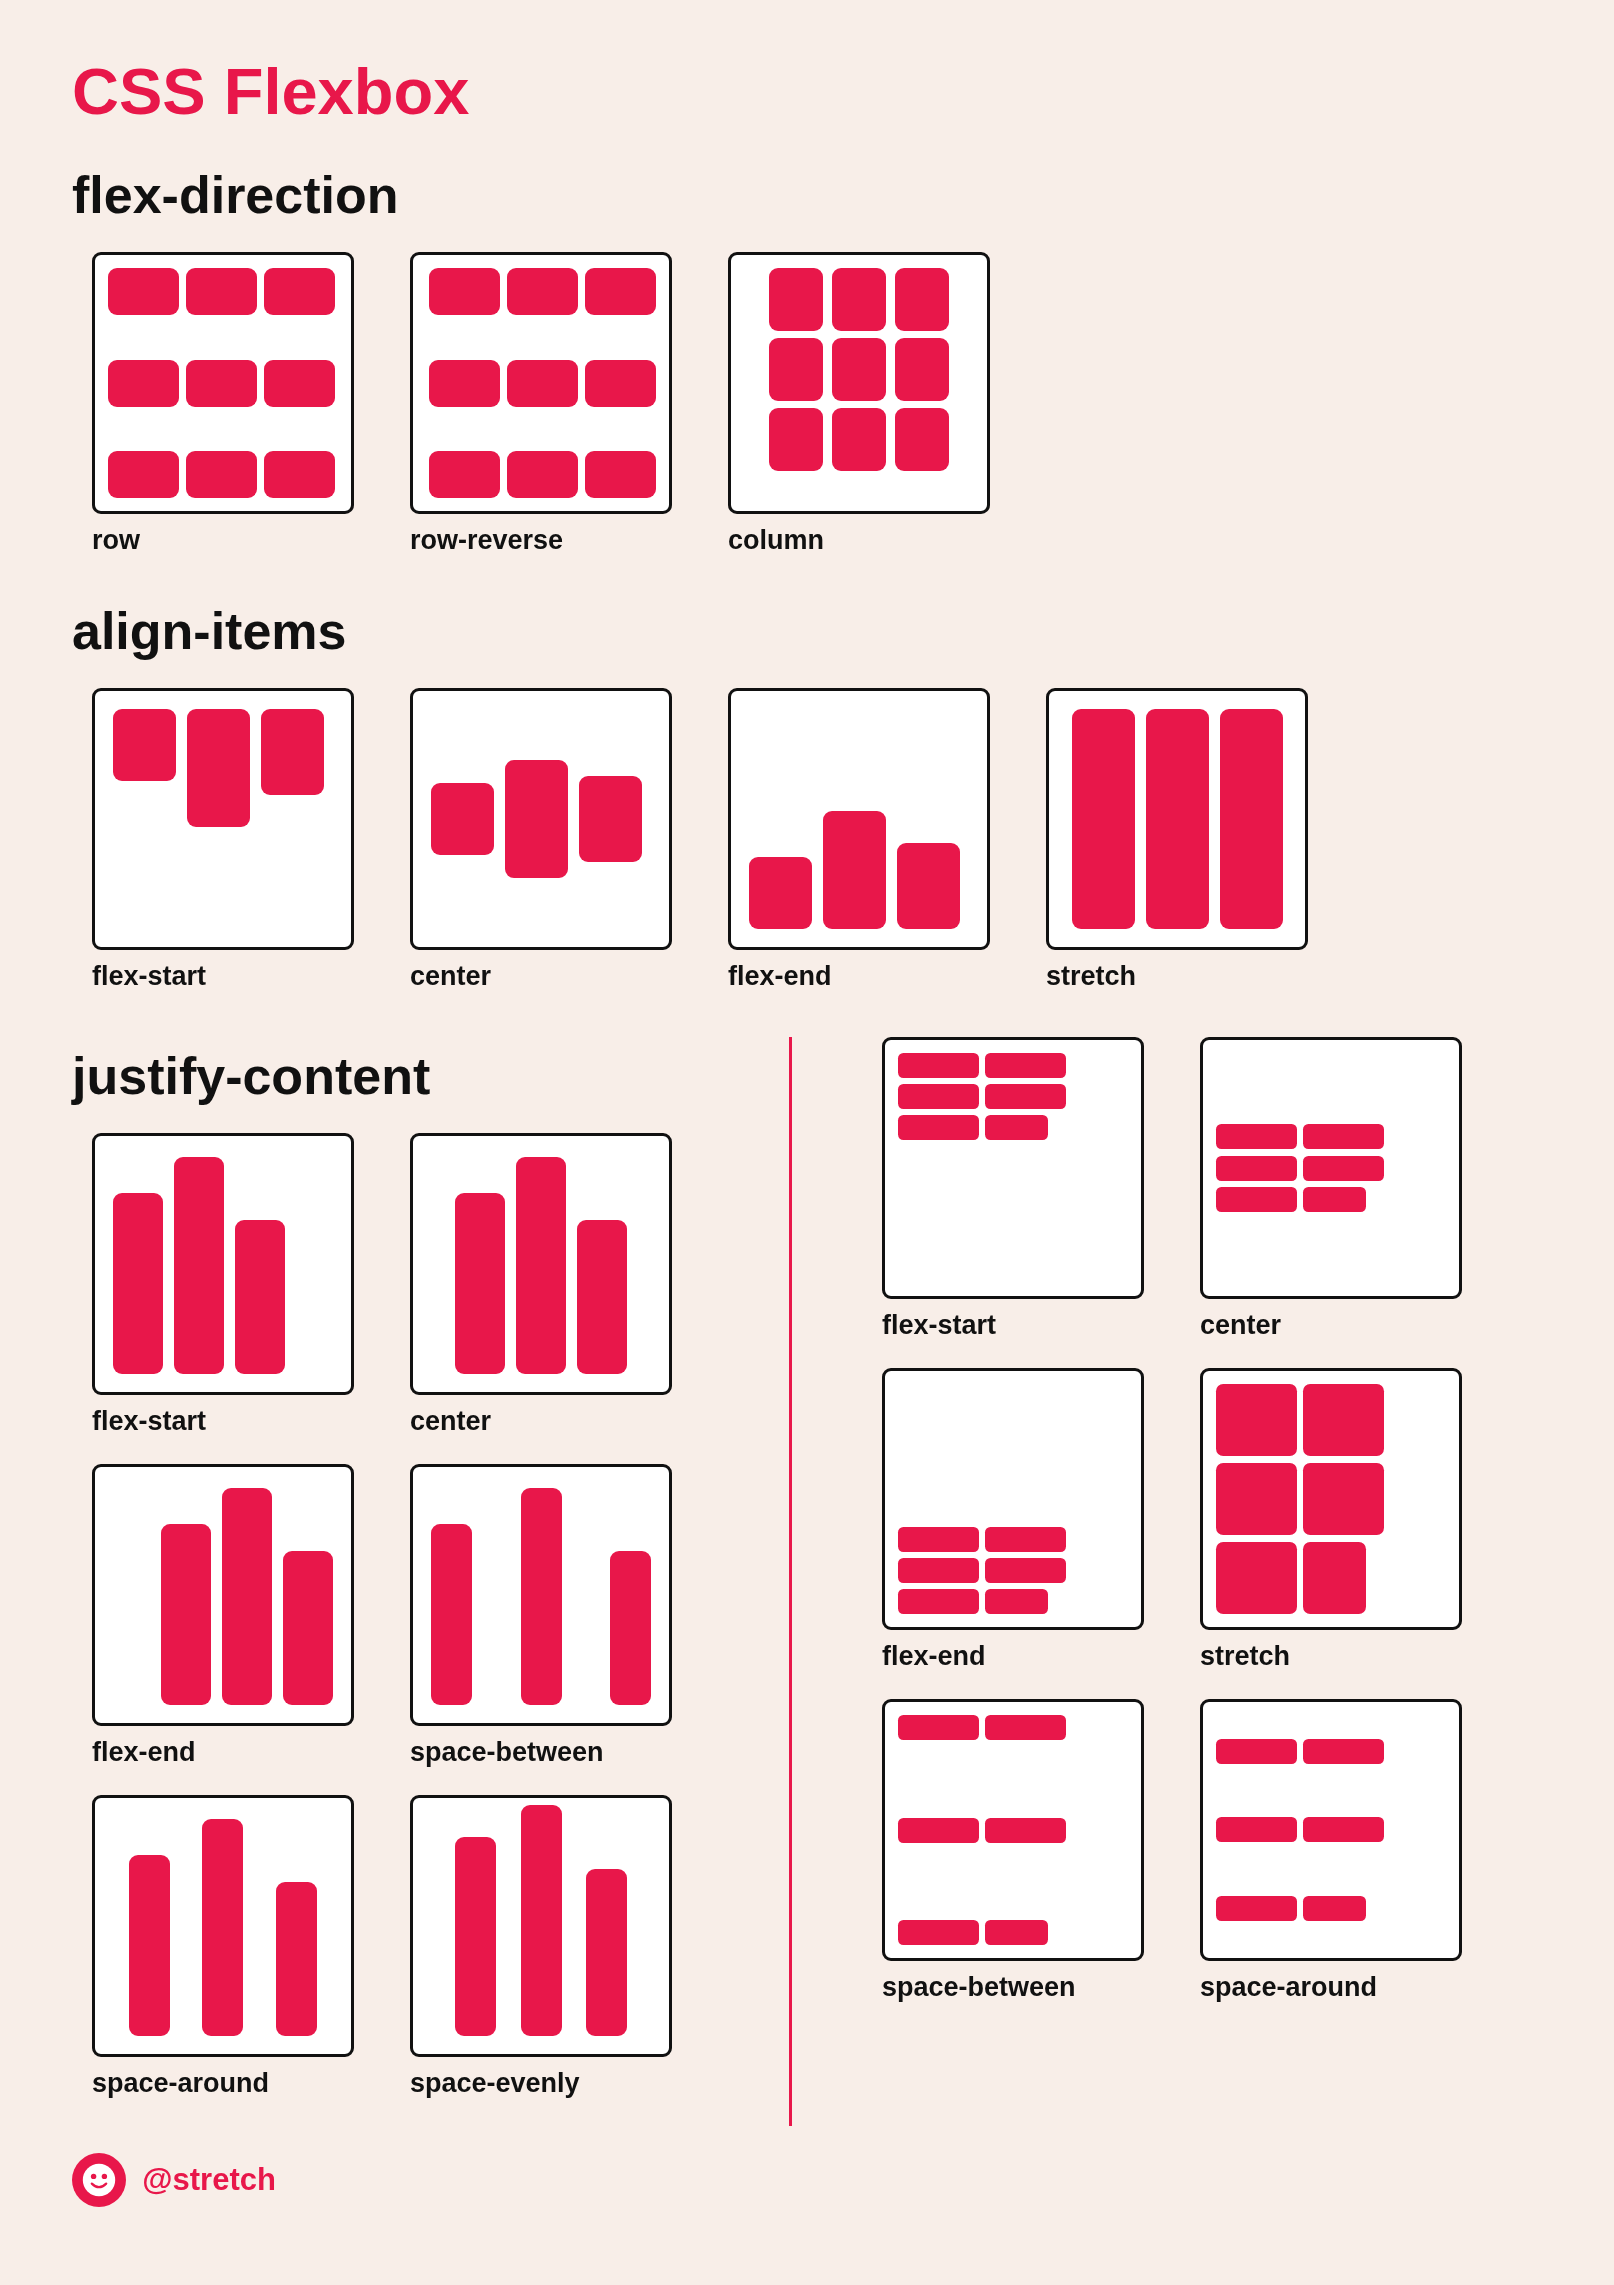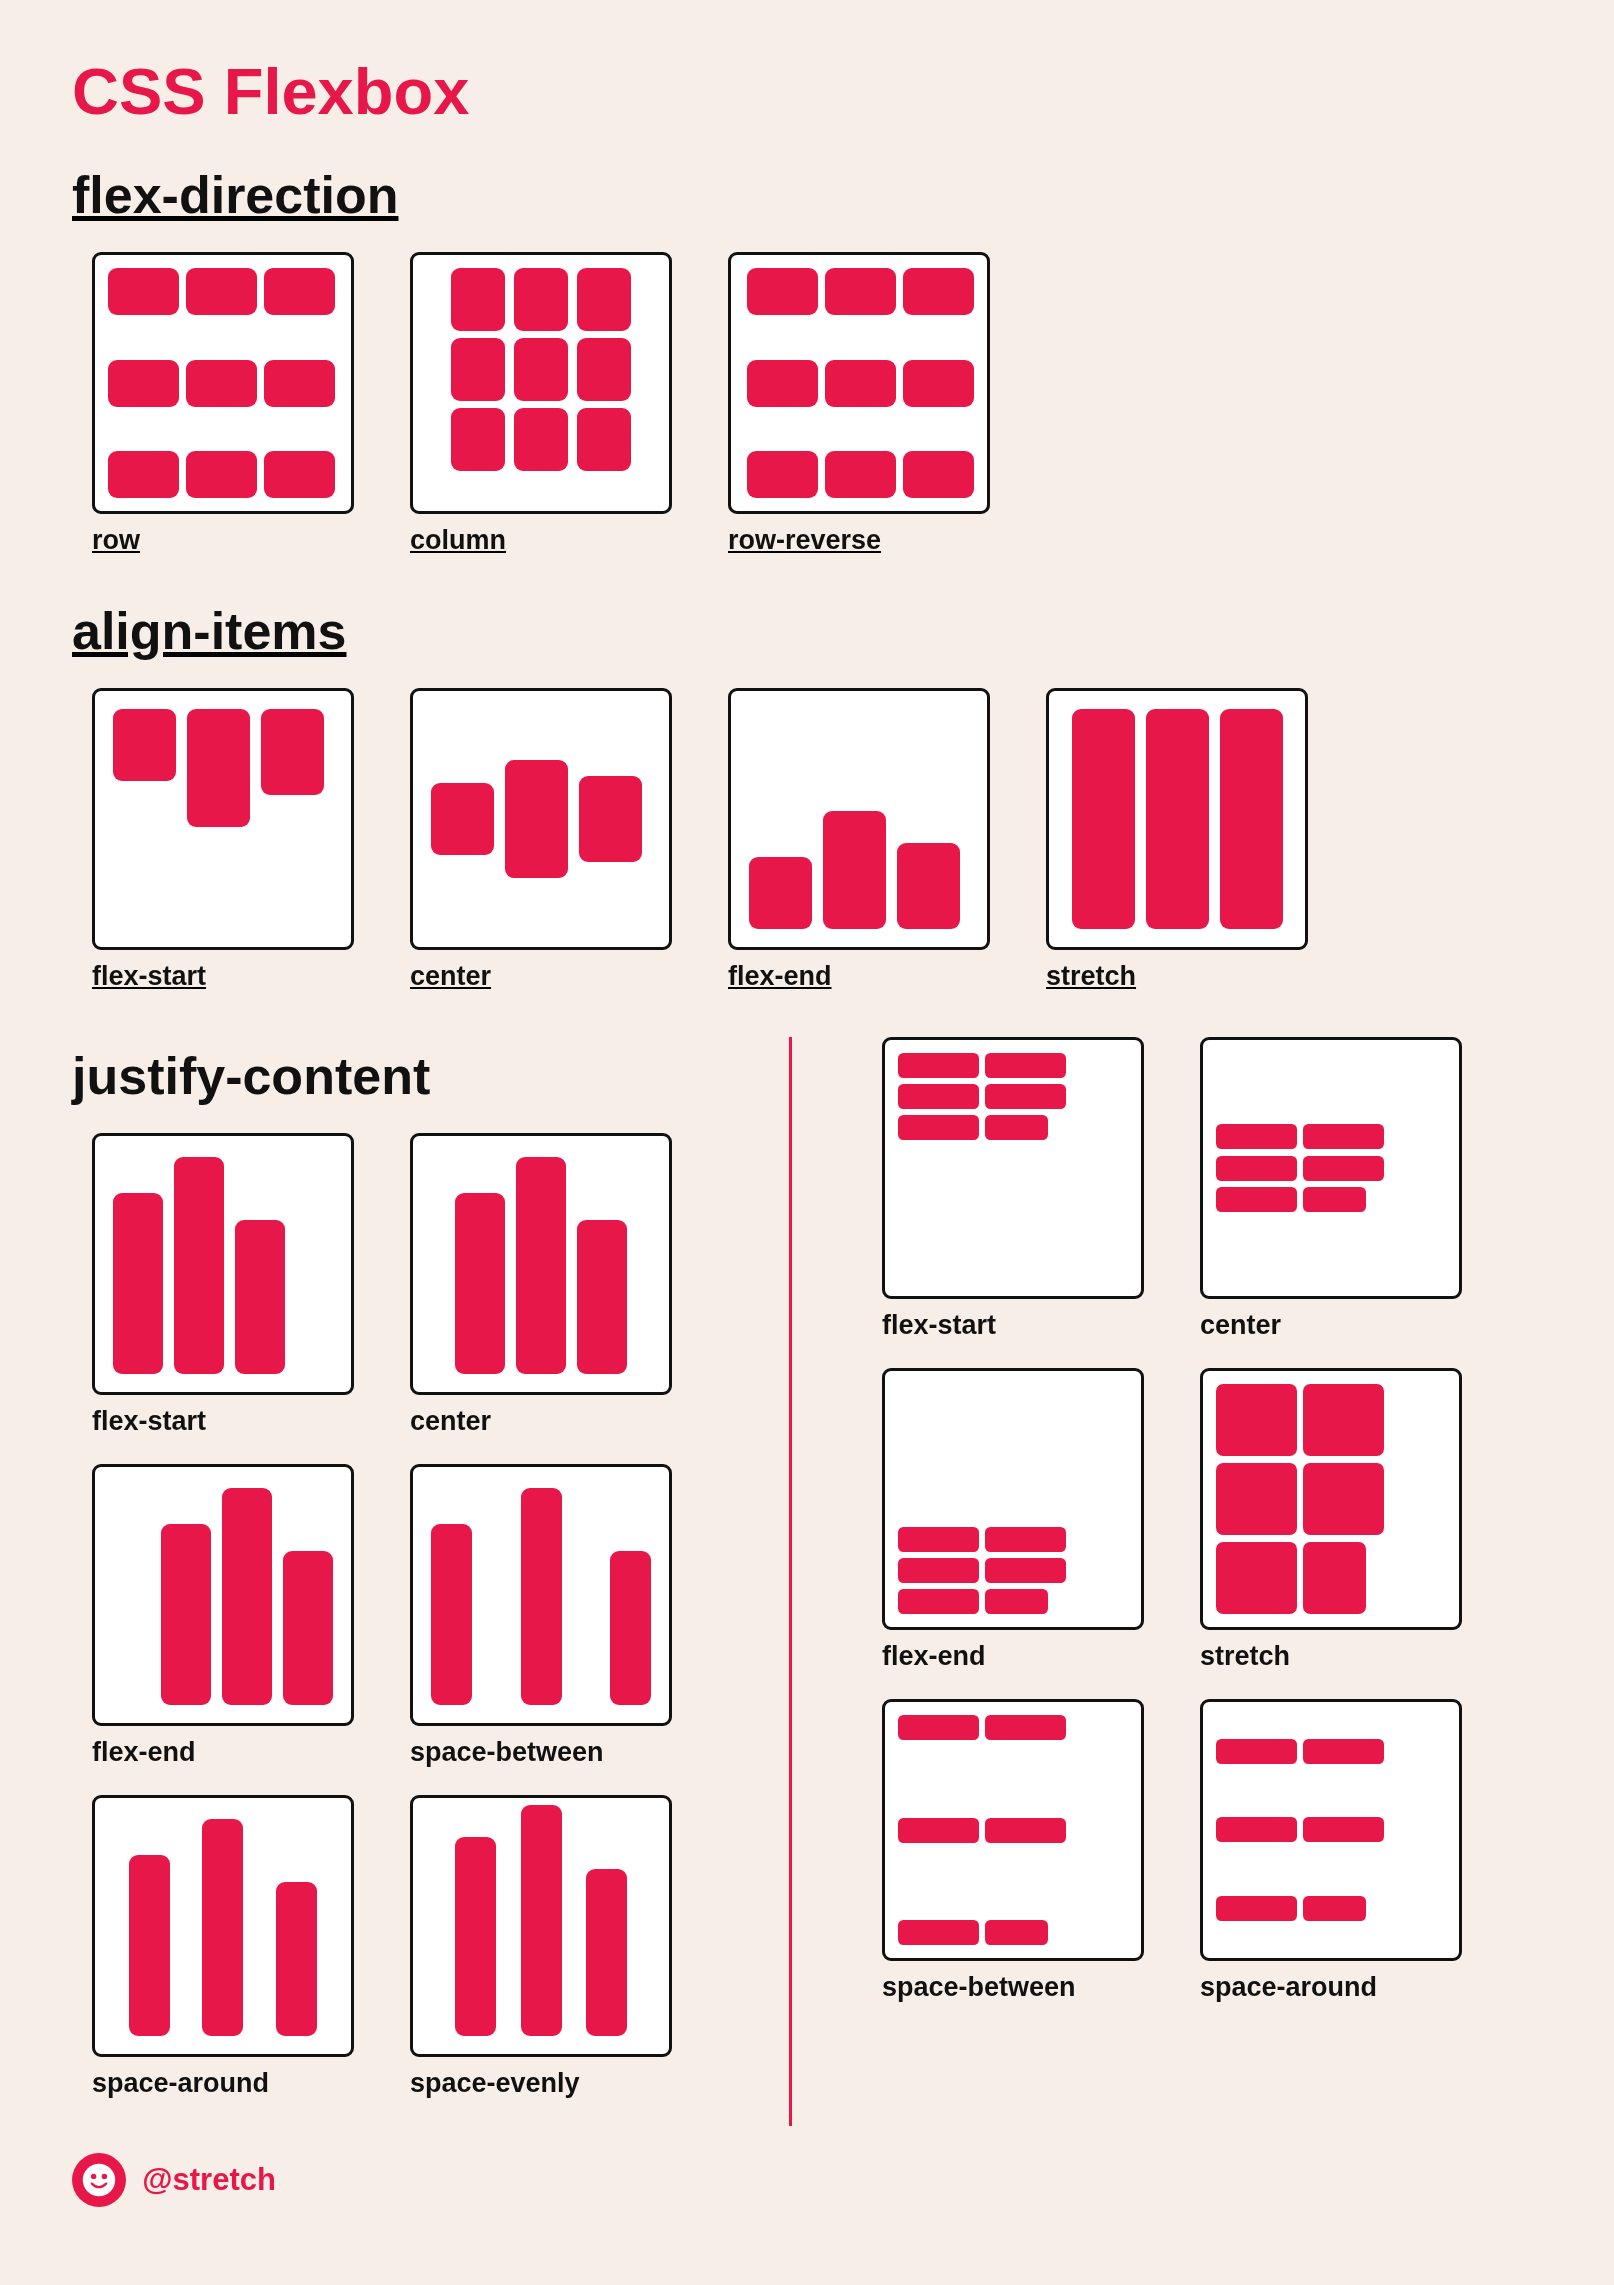--- a/index.html
+++ b/index.html
@@ -18,21 +18,20 @@
     }
     .section-title {
       font-size: 52px;
       font-weight: 900;
       color: #111;
       margin-bottom: 27px;
       margin-top: 9px;
     }
     .section {
       margin-bottom: 45px;
-      text-decoration: underline;
     }
     .cards-row {
       display: flex;
       gap: 36px;
       flex-wrap: wrap;
       margin-bottom: 9px;
     }
     .card-wrap {
       display: flex;
       flex-direction: column;
@@ -260,56 +259,56 @@
           <div class="pill fd-row-pill"></div>
           <div class="pill fd-row-pill"></div>
           <div class="pill fd-row-pill"></div>
         </div>
       </div>
       <span class="card-label">row</span>
     </div>
 
     <div class="card-wrap">
       <div class="card fd-card">
+        <div class="fd-rr-inner">
+          <div class="pill fd-rr-pill"></div>
+          <div class="pill fd-rr-pill"></div>
+          <div class="pill fd-rr-pill"></div>
+          <div class="pill fd-rr-pill"></div>
+          <div class="pill fd-rr-pill"></div>
+          <div class="pill fd-rr-pill"></div>
+          <div class="pill fd-rr-pill"></div>
+          <div class="pill fd-rr-pill"></div>
+          <div class="pill fd-rr-pill"></div>
+        </div>
+      </div>
+      <span class="card-label">row-reverse</span>
+    </div>
+
+    <div class="card-wrap">
+      <div class="card fd-card">
         <div class="fd-col-inner">
           <div class="fd-col-group">
             <div class="pill fd-col-pill"></div>
             <div class="pill fd-col-pill"></div>
             <div class="pill fd-col-pill"></div>
           </div>
           <div class="fd-col-group">
             <div class="pill fd-col-pill"></div>
             <div class="pill fd-col-pill"></div>
             <div class="pill fd-col-pill"></div>
           </div>
           <div class="fd-col-group">
             <div class="pill fd-col-pill"></div>
             <div class="pill fd-col-pill"></div>
             <div class="pill fd-col-pill"></div>
           </div>
         </div>
       </div>
       <span class="card-label">column</span>
-    </div>
-
-    <div class="card-wrap">
-      <div class="card fd-card">
-        <div class="fd-rr-inner">
-          <div class="pill fd-rr-pill"></div>
-          <div class="pill fd-rr-pill"></div>
-          <div class="pill fd-rr-pill"></div>
-          <div class="pill fd-rr-pill"></div>
-          <div class="pill fd-rr-pill"></div>
-          <div class="pill fd-rr-pill"></div>
-          <div class="pill fd-rr-pill"></div>
-          <div class="pill fd-rr-pill"></div>
-          <div class="pill fd-rr-pill"></div>
-        </div>
-      </div>
-      <span class="card-label">row-reverse</span>
     </div>
 
 
   </div>
 </section>
 
 <section class="section">
   <h2 class="section-title">align-items</h2>
   <div class="cards-row">
 

